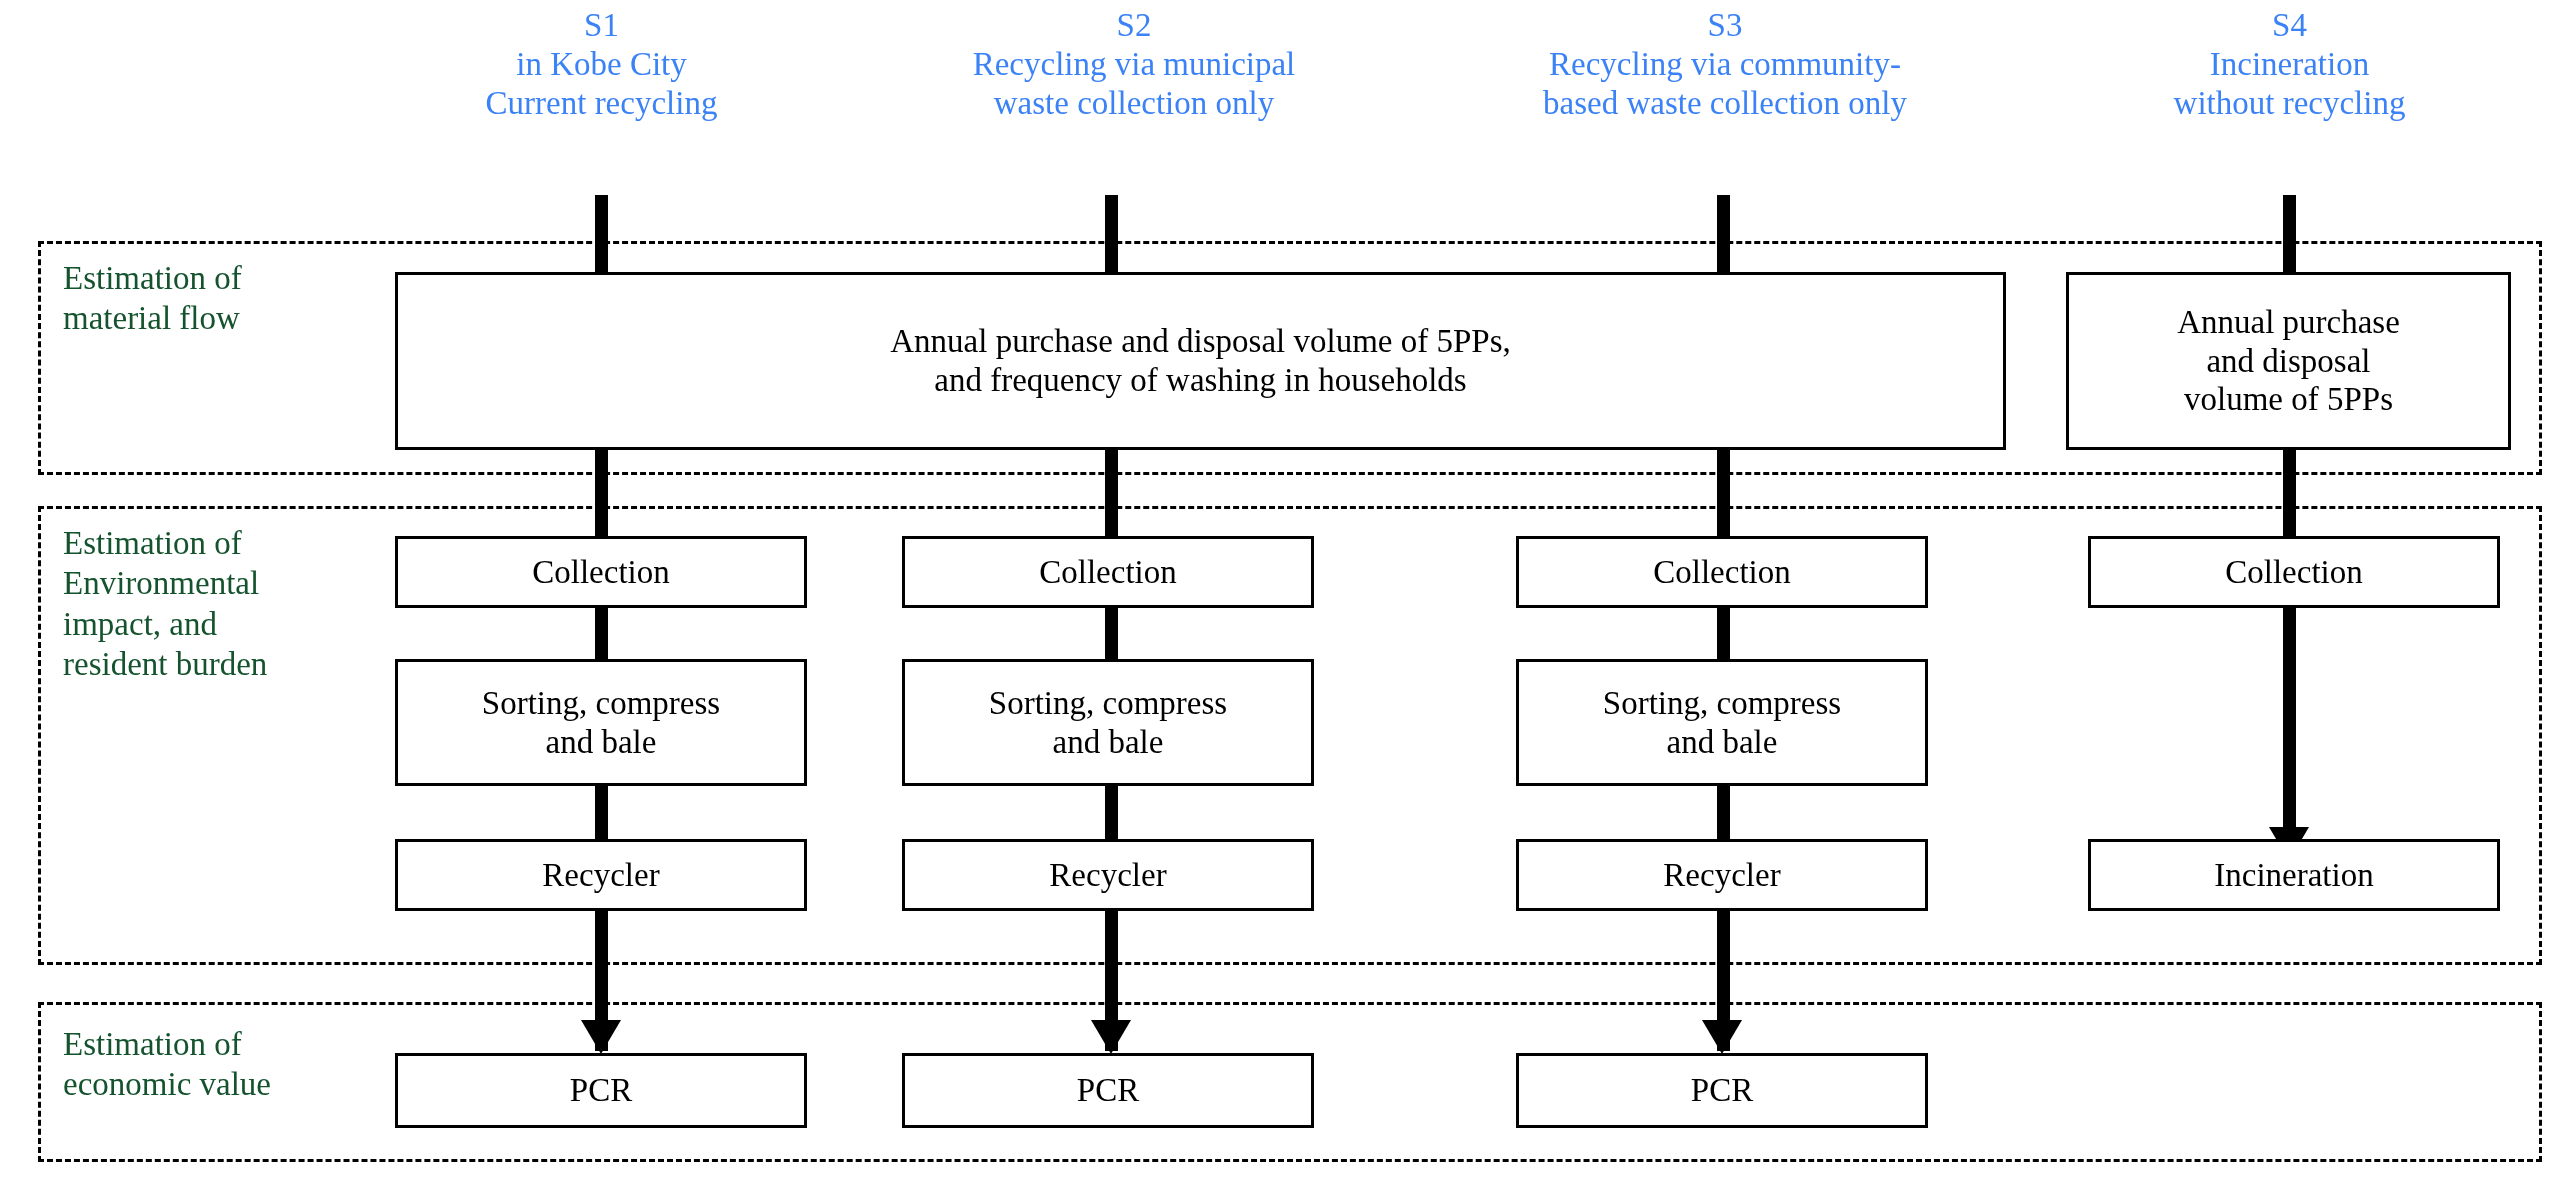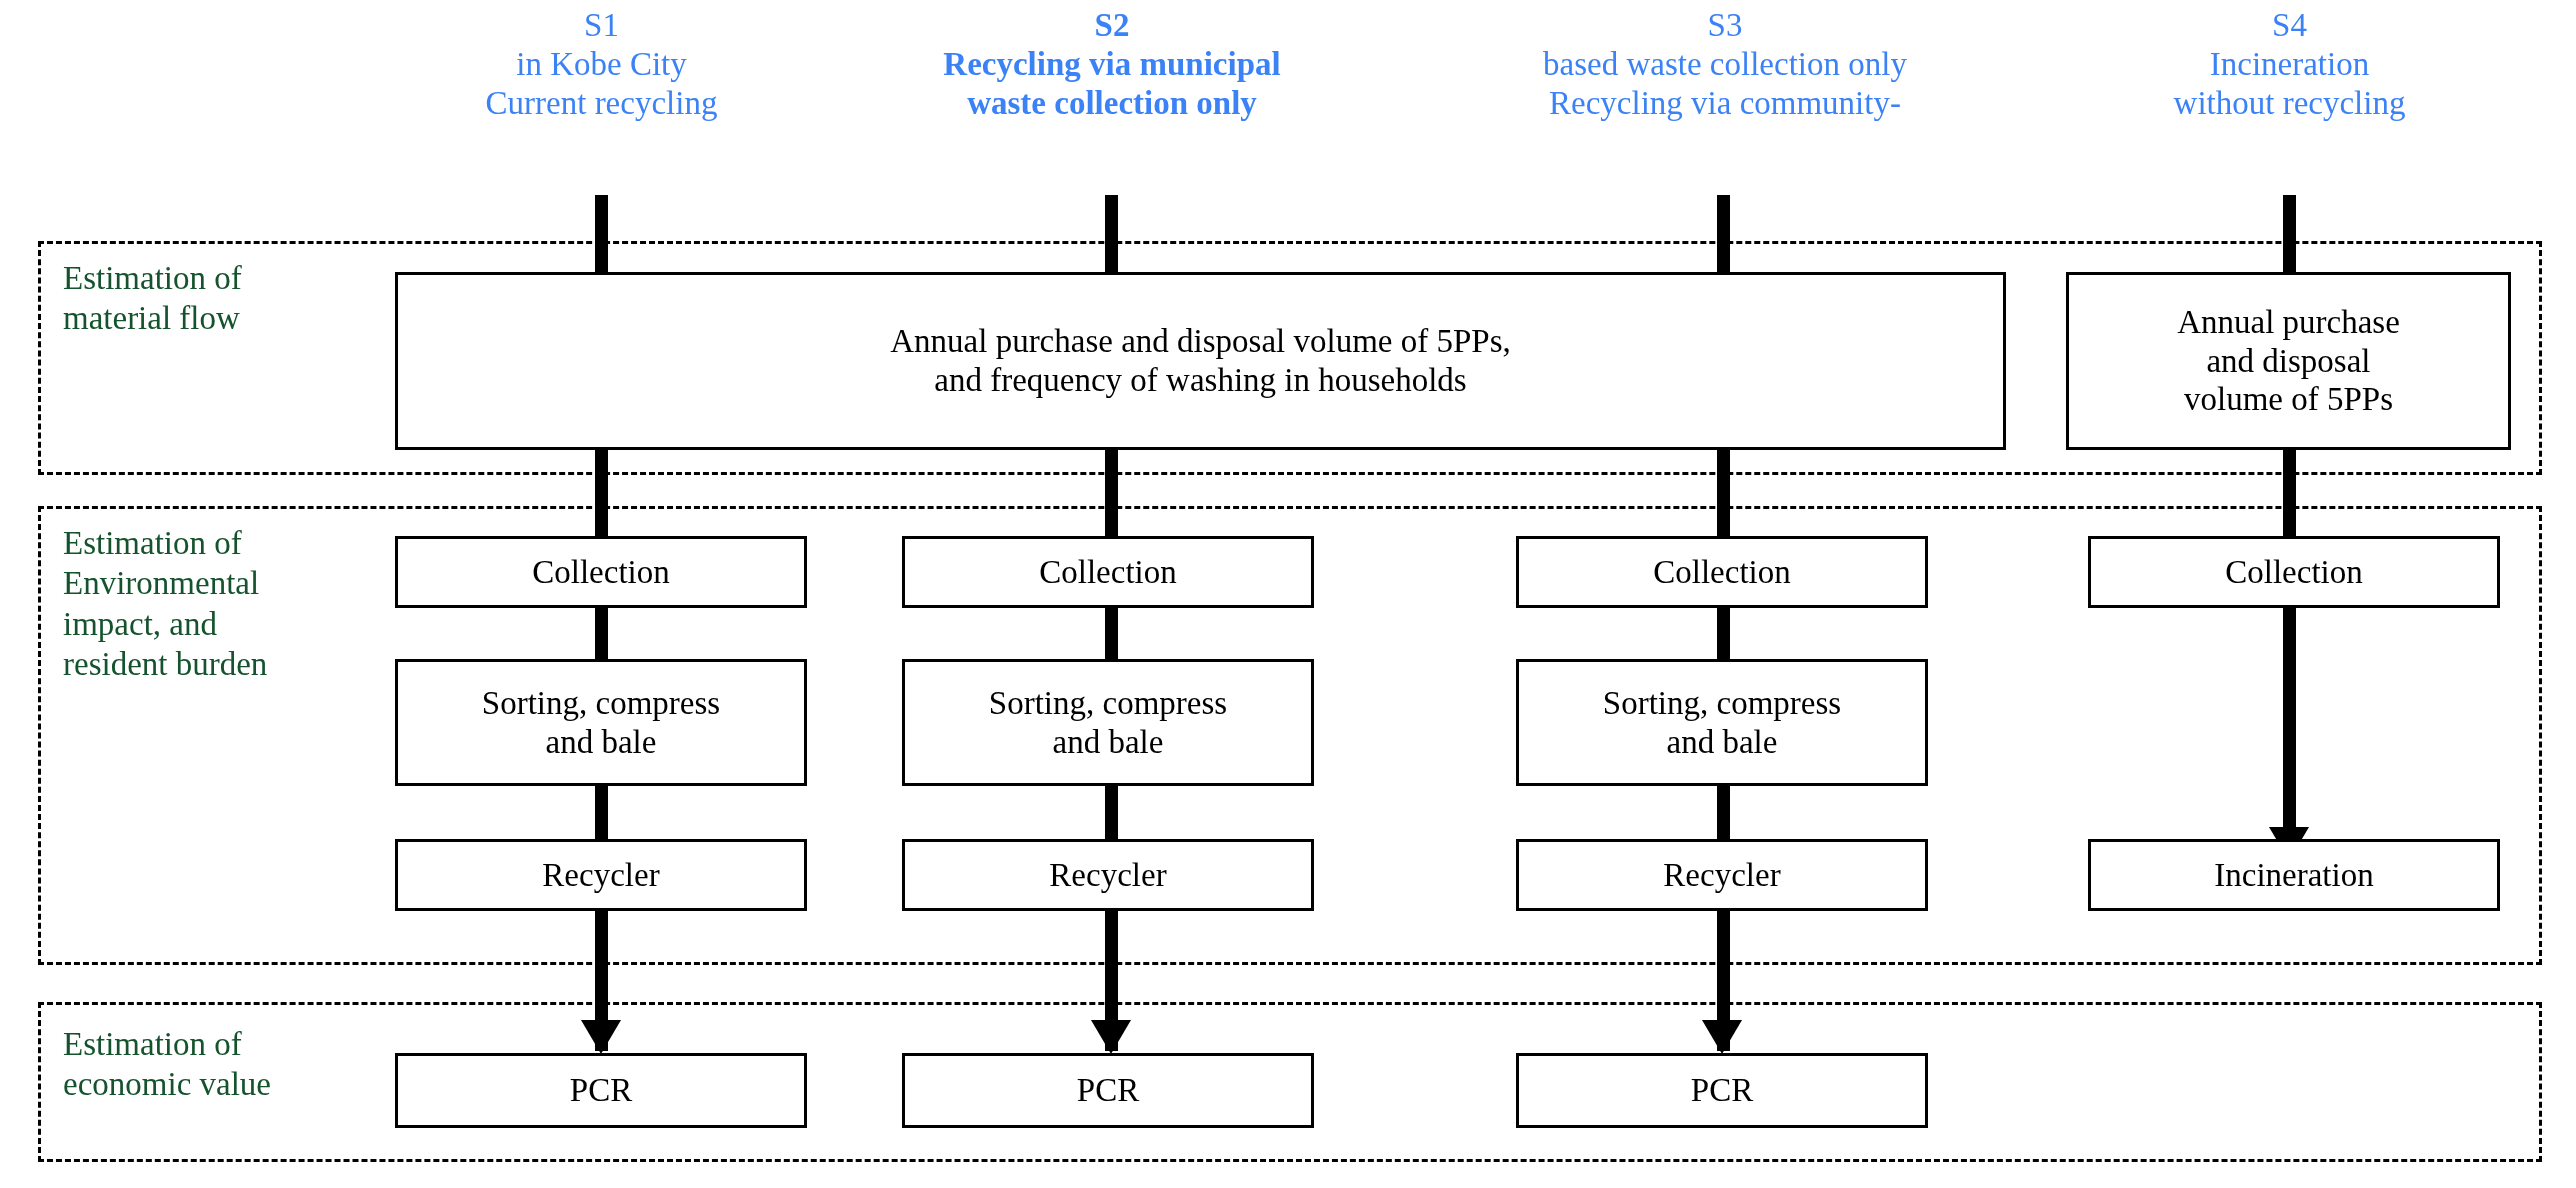--- a/index.html
+++ b/index.html
@@ -30,30 +30,30 @@
 <body>
 
 <div id="stage">
 
   <div class="scen-head" style="left:406px;top:6.3px;width:391px;">
     <div class="scen-id">S1</div>
     <div class="scen-desc">in Kobe City</div>
     <div class="scen-desc">Current recycling</div>
   </div>
 
-  <div class="scen-head" style="left:899px;top:6.3px;width:426px;font-weight:bold;">
+  <div class="scen-head" style="left:921px;top:6.3px;width:426px;">
     <div class="scen-id">S2</div>
     <div class="scen-desc">Recycling via municipal</div>
     <div class="scen-desc">waste collection only</div>
   </div>
 
   <div class="scen-head" style="left:1473px;top:6.3px;width:504px;">
     <div class="scen-id">S3</div>
+    <div class="scen-desc">Recycling via community-</div>
     <div class="scen-desc">based waste collection only</div>
-    <div class="scen-desc">Recycling via community-</div>
   </div>
 
   <div class="scen-head" style="left:2063px;top:6.3px;width:453px;">
     <div class="scen-id">S4</div>
     <div class="scen-desc">Incineration</div>
     <div class="scen-desc">without recycling</div>
   </div>
 
   <div class="band" style="left:38px;top:241px;width:2504px;height:234px;"></div>
   <div class="band" style="left:38px;top:506px;width:2504px;height:459px;"></div>

